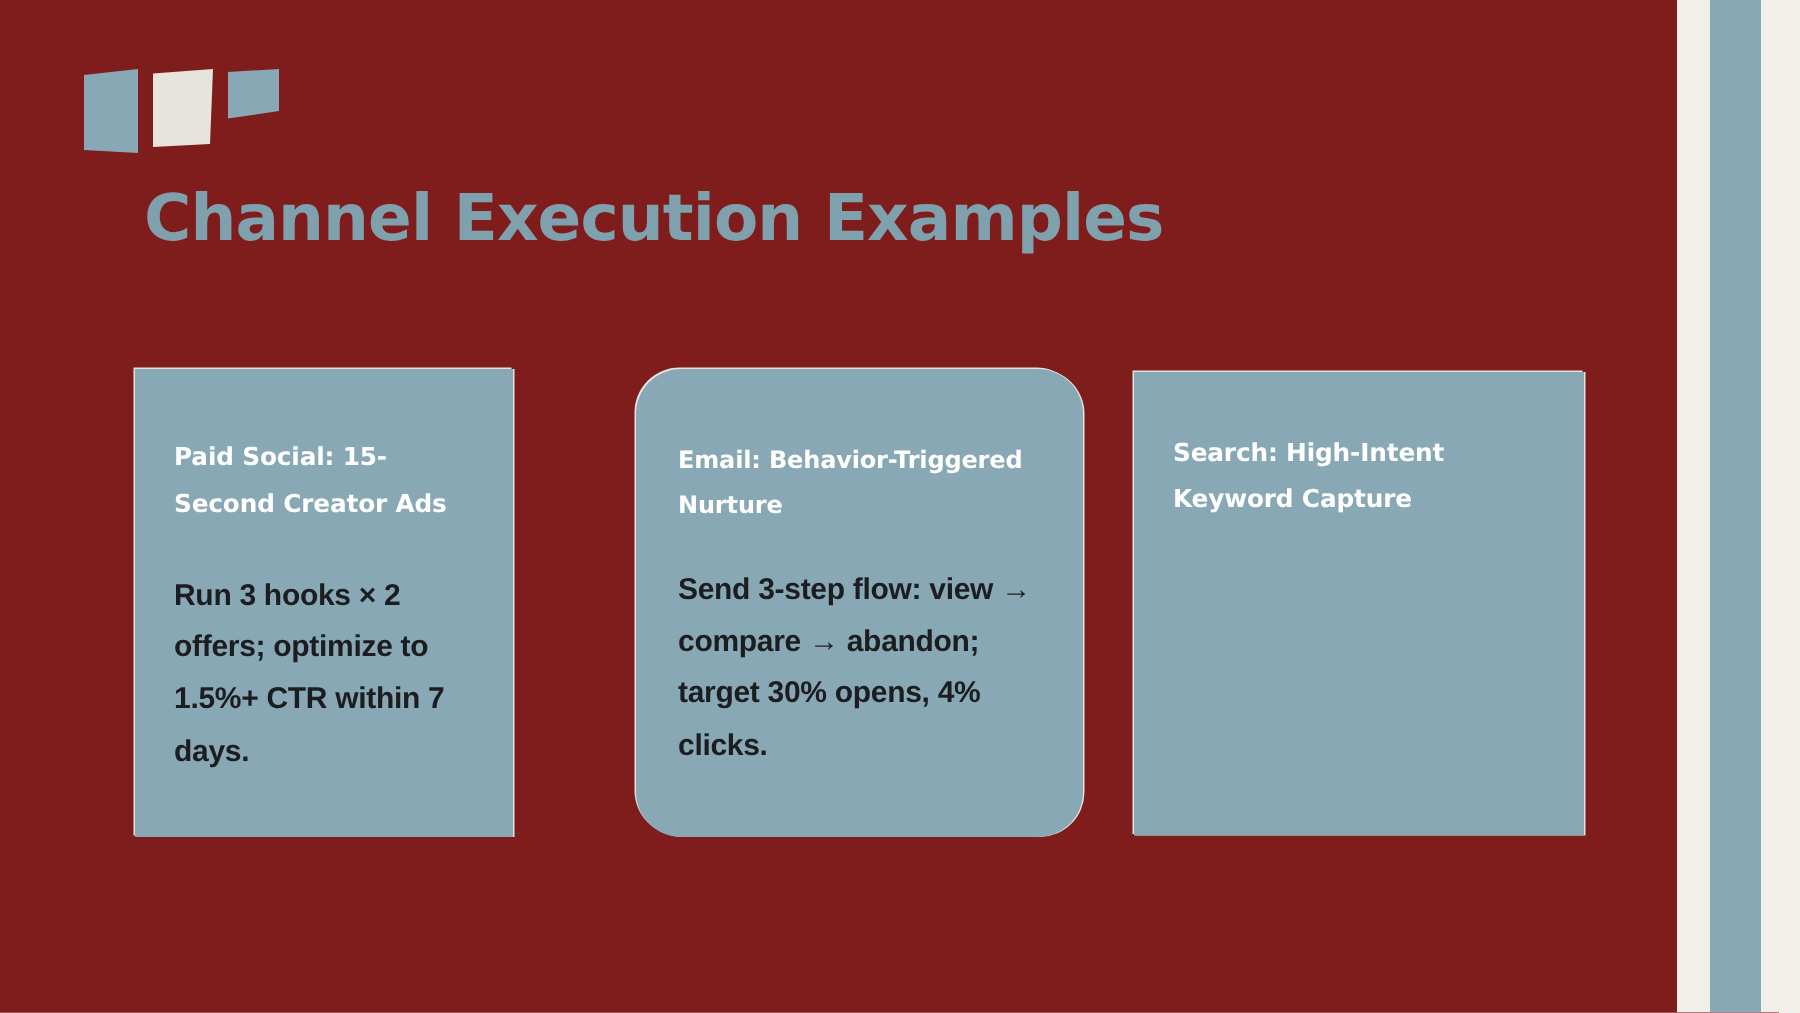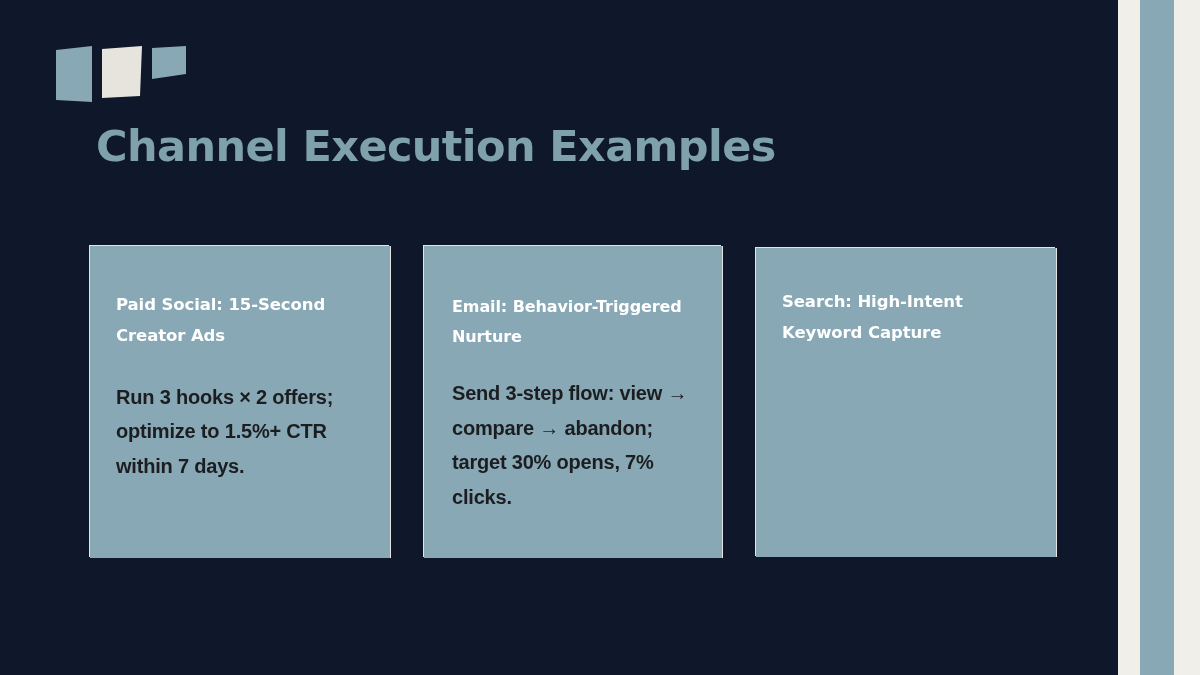--- a/index.html
+++ b/index.html
@@ -10,21 +10,21 @@
     width: 1200px;
     height: 675px;
     background: #ffffff;
     font-family: "Liberation Sans", sans-serif;
     overflow: hidden;
   }
   .slide {
     position: relative;
     width: 1200px;
     height: 675px;
-    background: #0f172a;
+    background: #7f1d1d;
     overflow: hidden;
   }
 
   
   .right-panel {
     position: absolute;
     top: 0;
     right: 0;
     width: 82px;
     height: 675px;
@@ -66,30 +66,31 @@
   
   .card {
     position: absolute;
     background: #87a8b4;
     box-sizing: border-box;
     box-shadow: -1px -1px 0 0 #e3e3df, 1px 0 0 0 #e3e3df;
   }
   .card-1 {
     left: 90px;
     top: 246px;
-    width: 300px;
+    width: 252px;
     height: 312px;
     padding: 44px 26px 0 26px;
   }
   .card-2 {
     left: 424px;
     top: 246px;
     width: 298px;
     height: 312px;
     padding: 46px 34px 0 28px;
+    border-radius: 30px;
   }
   .card-3 {
     left: 756px;
     top: 248px;
     width: 300px;
     height: 309px;
     padding: 39px 22px 12px 26px;
   }
   .card-heading {
     margin: 0;
@@ -132,20 +133,20 @@
 
   <h1 class="title">Channel Execution Examples</h1>
 
   <div class="card card-1">
     <p class="card-heading">Paid Social: 15-Second Creator Ads</p>
     <p class="card-body">Run 3 hooks × 2 offers; optimize to 1.5%+ CTR within 7 days.</p>
   </div>
 
   <div class="card card-2">
     <p class="card-heading">Email: Behavior-Triggered Nurture</p>
-    <p class="card-body">Send 3-step flow: view → compare → abandon; target 30% opens, 7% clicks.</p>
+    <p class="card-body">Send 3-step flow: view → compare → abandon; target 30% opens, 4% clicks.</p>
   </div>
 
   <div class="card card-3">
     <p class="card-heading">Search: High-Intent Keyword Capture</p>
   </div>
 
 </div>
 
 </body></html>

